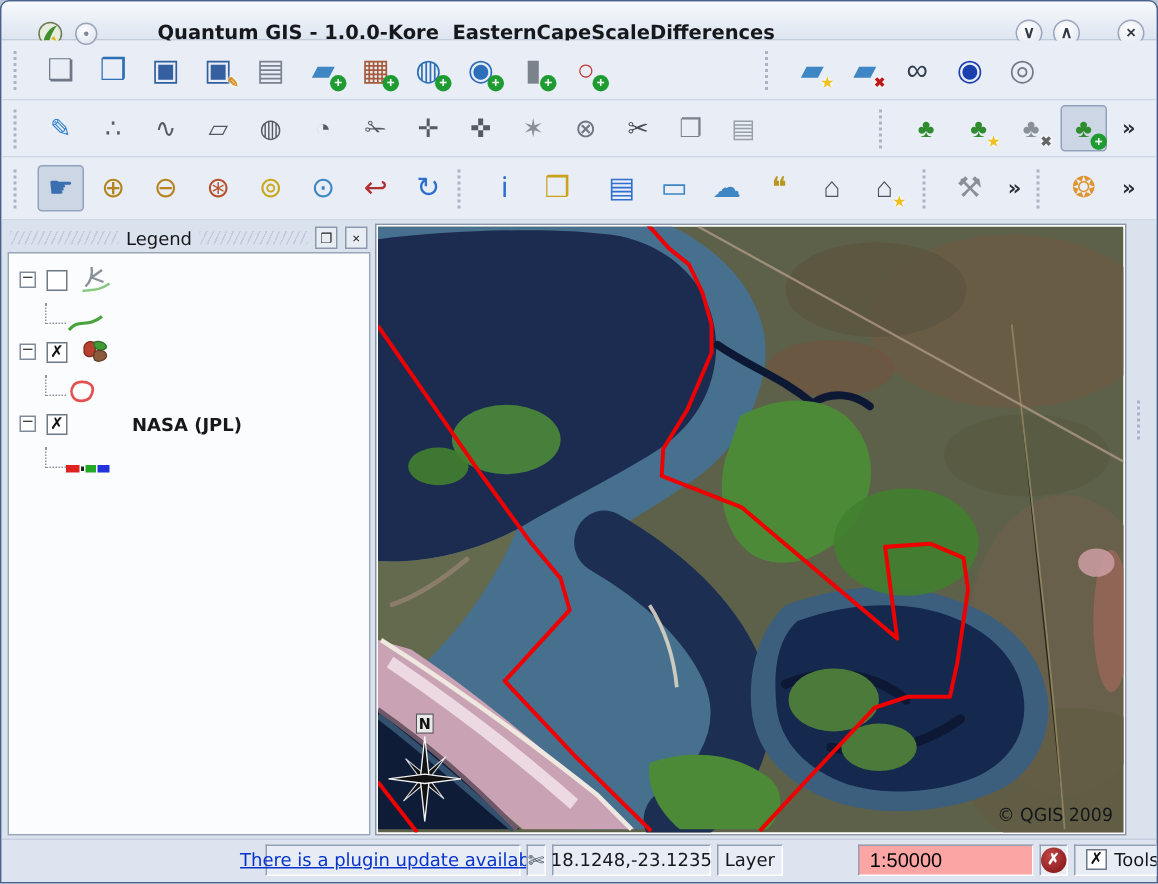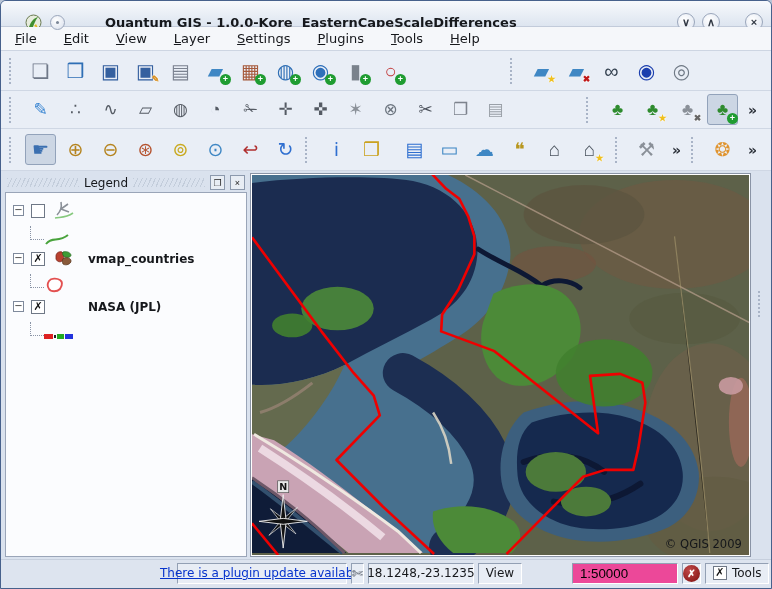--- a/index.html
+++ b/index.html
@@ -73,21 +73,21 @@
   
   .statusbar{height:29px;flex:0 0 29px;display:flex;align-items:center;gap:4px;
     padding:2px 4px 4px 4px;background:#dde4ef;border-top:1px solid #c6cfdd;font-size:12px;}
   .sbox{height:21px;border:1px solid;border-color:#93a0b4 #ffffff #ffffff #93a0b4;
     background:#e8edf5;display:flex;align-items:center;padding:0 7px;white-space:nowrap;}
   .linkbox{margin-left:172px;width:170px;justify-content:center;}
   .linkbox a{color:#0633cc;text-decoration:underline;font-size:12px;}
   .sqbtn{width:25px;justify-content:center;padding:0;font-size:13px;color:#3a414c;position:relative;}
   .coordsbox{width:106px;justify-content:center;}
   .scalelabel{width:44px;justify-content:center;}
-  .scaleinput{width:106px;background:#ec4899;border-color:#93a0b4 #ffffff #ffffff #93a0b4;margin-left:46px;}
+  .scaleinput{width:117px;background:#fca5a5;border-color:#93a0b4 #ffffff #ffffff #93a0b4;margin-left:46px;}
   .stopbtn .ring{width:17px;height:17px;border-radius:50%;background:radial-gradient(circle at 38% 32%,#c04848,#7e0f0f);
      color:#fff;font-size:10px;line-height:17px;text-align:center;font-weight:bold;}
   .renderbox{gap:5px;}
   .crsbtn .g{color:#2f6fba;font-size:14px;}
   .crsbtn .badge{right:1px;bottom:1px;}
   .gripcorner{width:15px;height:15px;margin-left:1px;
     background:repeating-linear-gradient(135deg,#a7b1c3 0 2px,rgba(0,0,0,0) 2px 5px);}
 </style>
 </head>
 <body>
@@ -106,33 +106,20 @@
         <i></i>
       </span>
     <span class="win-title">Quantum GIS - 1.0.0-Kore  EasternCapeScaleDifferences</span>
     <span class="winbtns">
       <button class="winbtn">∨</button>
       <button class="winbtn">∧</button>
       <button class="winbtn closebtn">×</button>
     </span>
   </div>
 
-  <div class="menubar">
-    <span class="group" style="gap:27px;">
-
-    <span class="menu-item">File</span>
-        <span class="menu-item">Edit</span>
-        <span class="menu-item">View</span>
-        <span class="menu-item">Layer</span>
-        <span class="menu-item">Settings</span>
-        <span class="menu-item">Plugins</span>
-        <span class="menu-item">Tools</span>
-        <span class="menu-item">Help</span>
-      </span>
-  </div>
 
   <div class="tbrow row1">
     <span class="handle"></span>
     <span class="group">
 
     <button class="tb">
           <span class="g" style="color: rgb(111, 120, 136);">❏</span>
         </button>
         <button class="tb">
           <span class="g" style="color: rgb(47, 111, 181);">❒</span>
@@ -375,21 +362,20 @@
         <div class="lrow">
           <span class="expander">−</span>
           <span class="cbx checked">✗</span>
           <span class="licon">
             <svg width="20" height="18" viewBox="0 0 20 18">
               <path d="M2,6 C2,3 5,1 8,2 C10,3 10,7 9,10 C7,13 3,12 2,9 Z" fill="#b8402f" stroke="#7c2a1e" stroke-width="0.8"></path>
               <path d="M9,2 C12,1 16,2 17,5 C17,7 14,8 11,7 C9,6 8,4 9,2 Z" fill="#3f9c35" stroke="#2a6e24" stroke-width="0.8"></path>
               <path d="M10,8 C13,7 17,8 17,11 C17,14 12,16 9,14 C8,12 8,9 10,8 Z" fill="#8a5a3a" stroke="#5d3a22" stroke-width="0.8"></path>
             </svg>
           </span>
-          <span class="llabel">vmap_countries</span>
         </div>
         <div class="lsym">
           <span class="treejoint"></span>
           <svg width="24" height="18" viewBox="0 0 24 18">
             <path d="M5,5 C7,2 13,2 16,4 C19,6 18,10 16,13 C13,16 7,16 5,13 C3,10 3,8 5,5 Z" fill="#ffffff" stroke="#e35050" stroke-width="1.8"></path>
           </svg>
         </div>
 
         <div class="lrow">
           <span class="expander">−</span>
@@ -490,21 +476,21 @@
       </div>
     </div>
   </div>
 
   <div class="statusbar">
     <span class="sbox linkbox">
       <a href="#">There is a plugin update available</a>
     </span>
     <button class="sbox sqbtn">✄</button>
     <span class="sbox coordsbox">18.1248,-23.1235</span>
-    <span class="sbox scalelabel">View</span>
+    <span class="sbox scalelabel">Layer</span>
     <input class="sbox scaleinput" value="1:50000" style="">
     <button class="sbox sqbtn stopbtn">
       <span class="ring">✗</span>
     </button>
     <span class="sbox renderbox">
       <span class="cbx checked">✗</span>
       <span>Tools</span>
     </span>
     <button class="sbox sqbtn crsbtn">
       <span class="g">❒</span>

